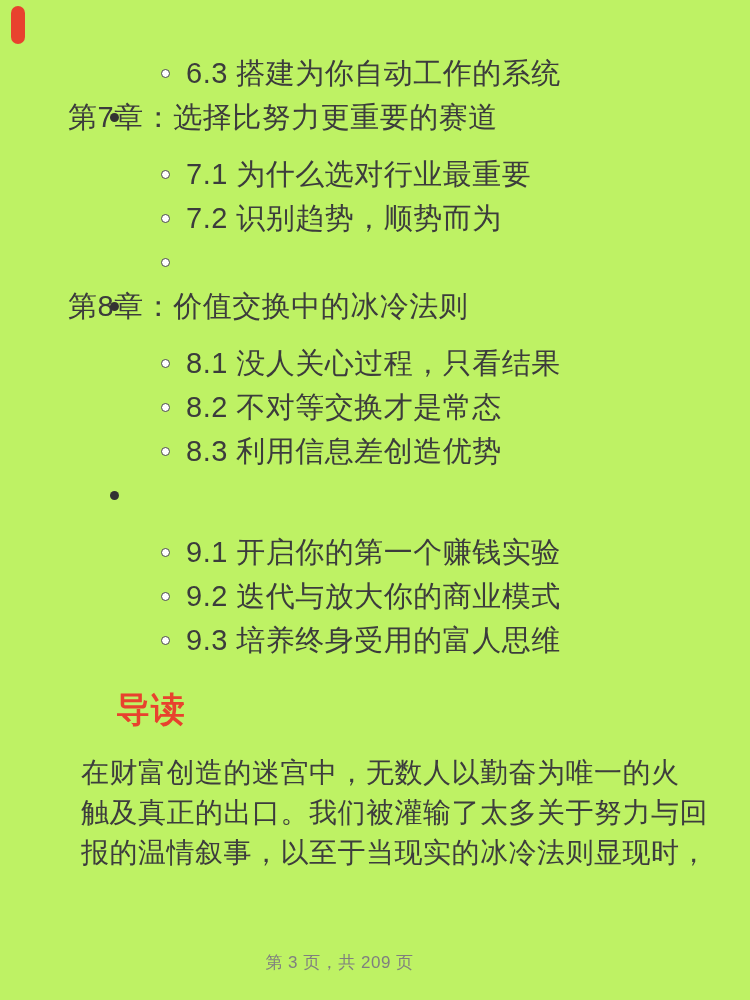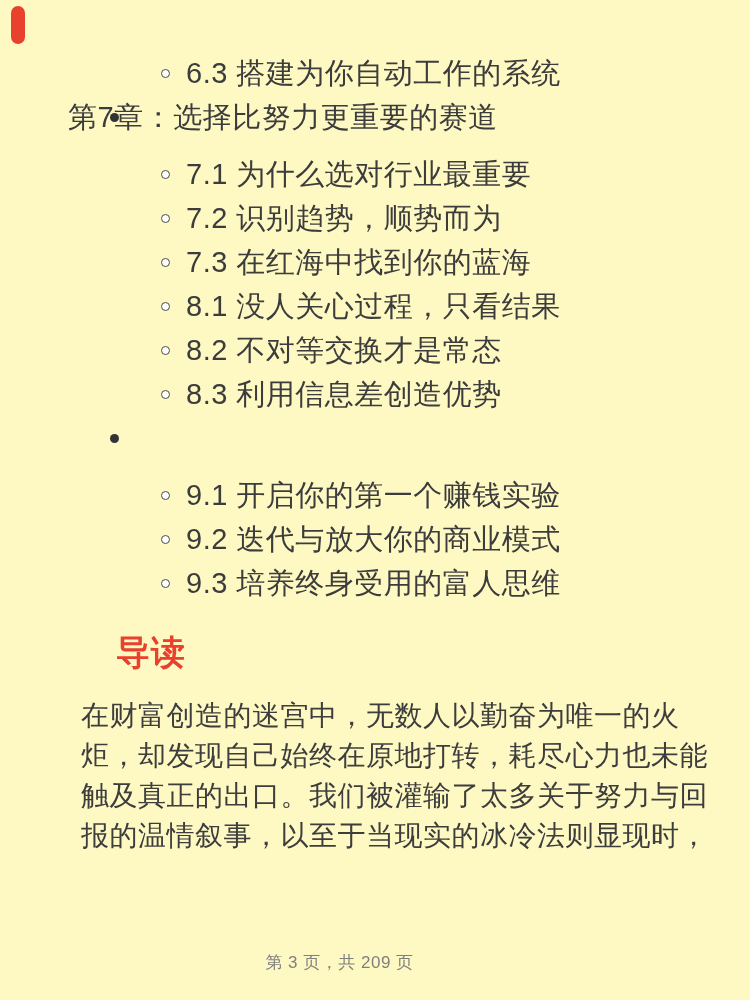--- a/index.html
+++ b/index.html
@@ -8,21 +8,21 @@
     width: 750px;
     height: 1000px;
     background: #ffffff;
     font-family: "Liberation Sans", "DejaVu Sans", sans-serif;
     overflow: hidden;
   }
   .page {
     position: relative;
     width: 750px;
     height: 1000px;
-    background: #fef9c3;
+    background: #bef264;
   }
   
   .bookmark-bar {
     position: absolute;
     left: 11px;
     top: 6px;
     width: 14px;
     height: 38px;
     border-radius: 7px;
     background: #e8422e;
@@ -122,21 +122,24 @@
     <div class="toc-row sub">
       <span class="bullet"></span>
       <span>7.1 为什么选对行业最重要</span>
     </div>
     <div class="toc-row sub">
       <span class="bullet"></span>
       <span>7.2 识别趋势，顺势而为</span>
     </div>
     <div class="toc-row sub">
       <span class="bullet"></span>
-      <span>7.3 在红海中找到你的蓝海</span>
+    </div>
+    <div class="toc-row chapter">
+      <span class="bullet"></span>
+      <span>第8章：价值交换中的冰冷法则</span>
     </div>
     <div class="toc-row sub">
       <span class="bullet"></span>
       <span>8.1 没人关心过程，只看结果</span>
     </div>
     <div class="toc-row sub">
       <span class="bullet"></span>
       <span>8.2 不对等交换才是常态</span>
     </div>
     <div class="toc-row sub">
@@ -157,20 +160,19 @@
     <div class="toc-row sub">
       <span class="bullet"></span>
       <span>9.3 培养终身受用的富人思维</span>
     </div>
   </div>
 
   <h2 class="section-heading">导读</h2>
 
   <div class="paragraph">
     <div class="para-line">在财富创造的迷宫中，无数人以勤奋为唯一的火</div>
-    <div class="para-line">炬，却发现自己始终在原地打转，耗尽心力也未能</div>
     <div class="para-line">触及真正的出口。我们被灌输了太多关于努力与回</div>
     <div class="para-line">报的温情叙事，以至于当现实的冰冷法则显现时，</div>
   </div>
 
   <div class="page-footer">第 3 页，共 209 页</div>
 
 </div>
 
 </body></html>

